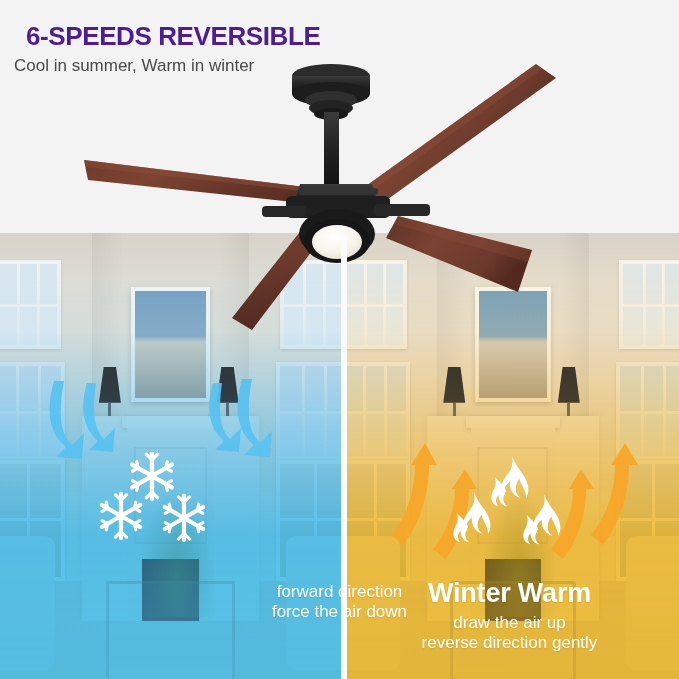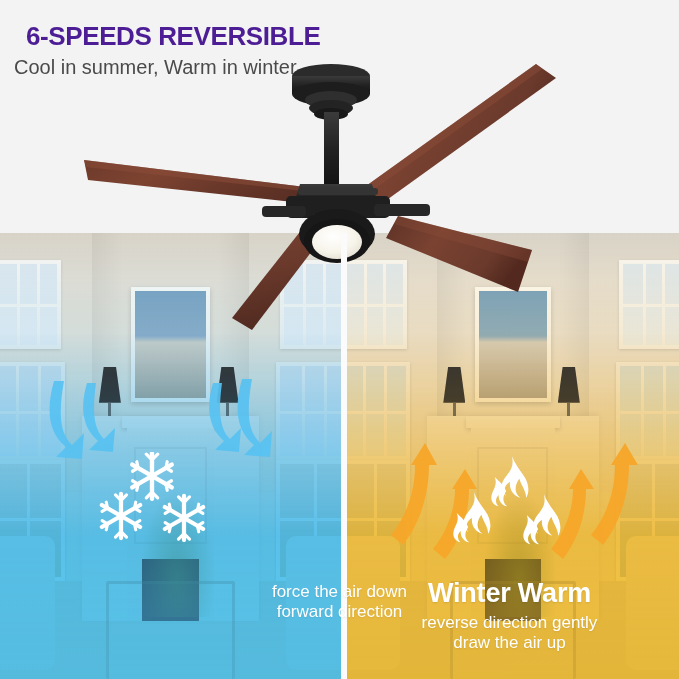--- a/index.html
+++ b/index.html
@@ -13,21 +13,21 @@
 
   
   .header { position:absolute; left:0; top:0; width:679px; height:233px; background:#f3f3f3; z-index:5; }
   .title {
     position:absolute; left:26px; top:21px;
     font-size:26px; font-weight:bold; letter-spacing:-0.4px;
     color:#4c1d95; white-space:nowrap;
   }
   .subtitle {
     position:absolute; left:14px; top:56px;
-    font-size:20px; font-weight:normal; color:#4a4a4a; white-space:nowrap;
+    font-size:17px; font-weight:normal; color:#4a4a4a; white-space:nowrap;
   }
 
   
   .fan { position:absolute; left:0; top:0; width:679px; height:330px; z-index:6; pointer-events:none; }
 
   
   .rooms { position:absolute; left:0; top:233px; width:679px; height:446px; }
   .room {
     position:absolute; top:0; height:446px; overflow:hidden;
   }
@@ -403,30 +403,30 @@
       </g>
       <g transform="translate(74,44) scale(0.95)">
         <path d="M23 0 C 26 12, 20 17, 15 24 C 11 30, 11 38, 17 42 C 13 36, 16 30, 21 27 C 20 36, 25 42, 32 44 C 24 38, 27 29, 31 24 C 33 32, 38 36, 38 44 C 42 38, 41 28, 35 20 C 31 14, 26 8, 23 0 Z"></path>
         <path d="M5 22 C 8 30, 4 34, 2 40 C 0 46, 3 52, 9 53 C 5 49, 6 44, 9 41 C 9 48, 13 52, 18 53 C 12 48, 14 41, 17 37 C 15 31, 10 27, 5 22 Z"></path>
       </g>
     </g>
   </svg>
 
   <div class="caption left">
     <div class="cap-lines">
+      <div>forward direction</div>
       <div>force the air down</div>
-      <div>forward direction</div>
     </div>
   </div>
 
   <div class="caption right">
     <div class="cap-title">Winter Warm</div>
     <div class="cap-lines">
+      <div>draw the air up</div>
       <div>reverse direction gently</div>
-      <div>draw the air up</div>
     </div>
   </div>
 
   <div class="header">
     <div class="title">6-SPEEDS REVERSIBLE</div>
     <div class="subtitle">Cool in summer, Warm in winter</div>
   </div>
 
   <svg class="fan" viewBox="0 0 679 330">
     <defs>

